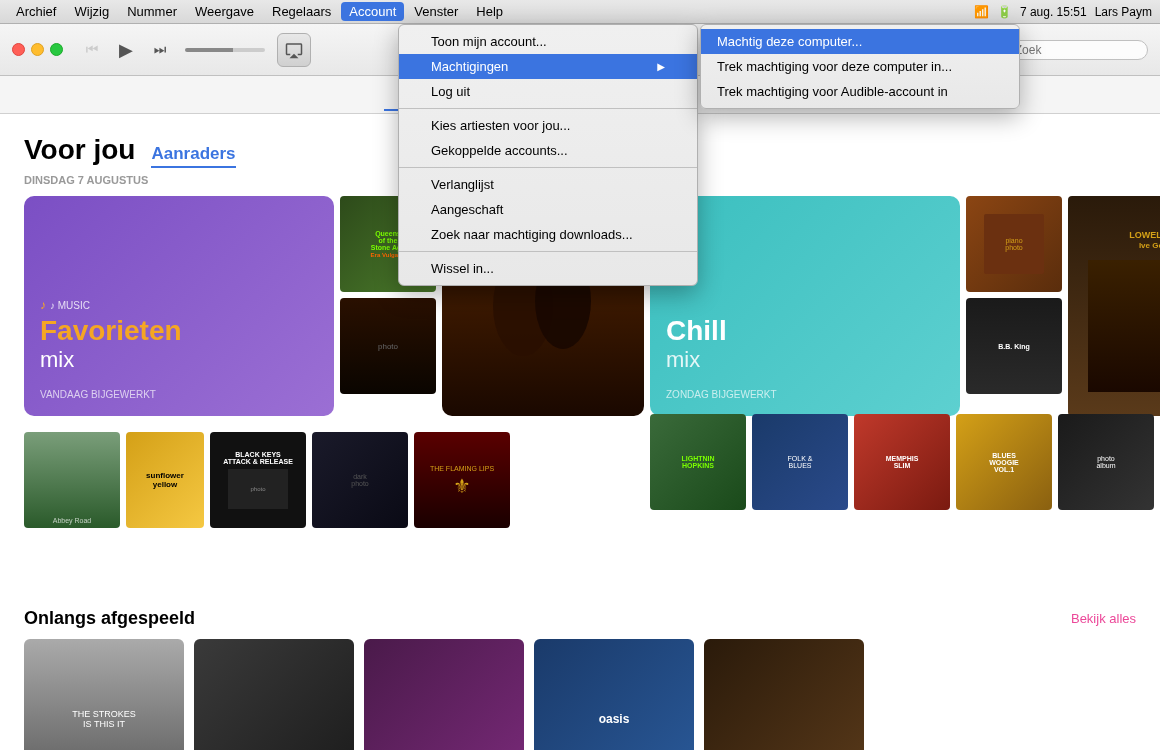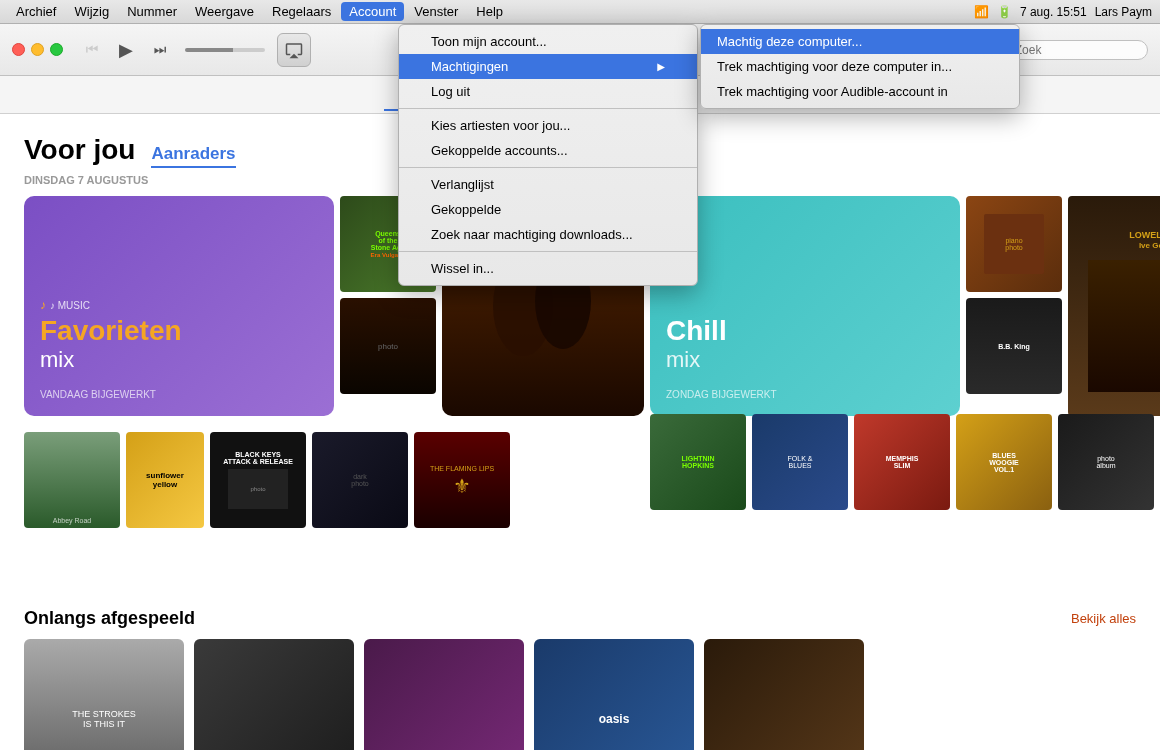--- a/index.html
+++ b/index.html
@@ -188,21 +188,21 @@
 
     .small-albums {
       display: flex; flex-direction: column; gap: 6px;
     }
     .small-album {
       width: 96px; height: 96px; border-radius: 4px; overflow: hidden; flex-shrink: 0;
     }
 
     .section-row { display: flex; align-items: center; margin-top: 11px; margin-bottom: 10px; }
     .section-row-title { font-size: 18px; font-weight: 700; color: #000; }
-    .section-row-link { margin-left: auto; font-size: 13px; color: #c2410c; cursor: pointer; }
+    .section-row-link { margin-left: auto; font-size: 13px; color: #ec4899; cursor: pointer; }
     .account-menu {
       position: absolute;
       top: 24px; left: 398px;
       width: 300px;
       background: linear-gradient(to bottom, #f0f0f0, #e8e8e8);
       border: 1px solid #b0b0b0;
       border-radius: 6px;
       box-shadow: 0 8px 24px rgba(0,0,0,0.3);
       padding: 4px 0;
       z-index: 300;
@@ -552,21 +552,21 @@
     <span>Kies artiesten voor jou...</span>
   </div>
   <div class="menu-item">
     <span>Gekoppelde accounts...</span>
   </div>
   <div class="menu-separator"></div>
   <div class="menu-item">
     <span>Verlanglijst</span>
   </div>
   <div class="menu-item">
-    <span>Gekoppelde</span>
+    <span>Aangeschaft</span>
   </div>
   <div class="menu-item">
     <span>Zoek naar machtiging downloads...</span>
   </div>
   <div class="menu-separator"></div>
   <div class="menu-item">
     <span>Wissel in...</span>
   </div>
 </div>
 

